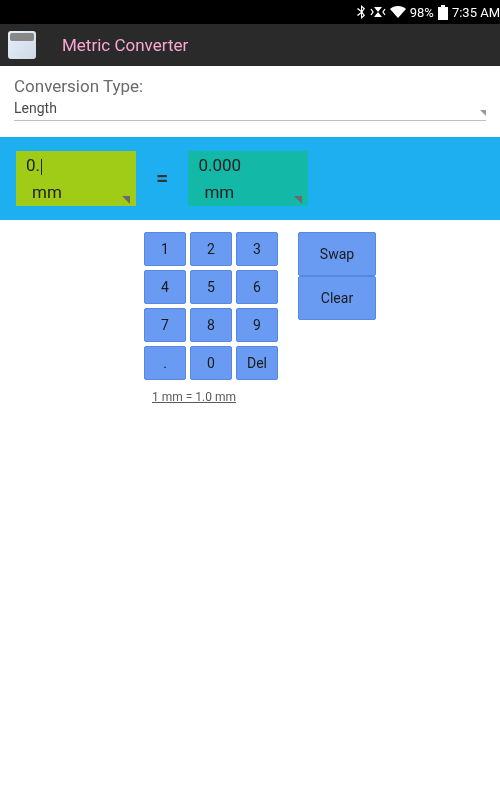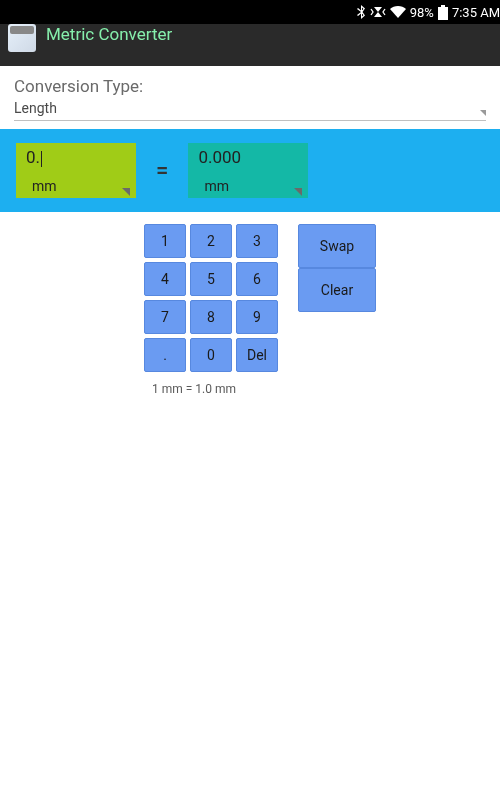--- a/index.html
+++ b/index.html
@@ -20,45 +20,46 @@
     align-items: center;
     padding: 0 0;
     font-size: 13px;
     gap: 4px;
   }
   .status-icons { display: flex; align-items: center; gap: 4px; }
   .status-icons svg { display: block; }
   .app-bar {
     height: 42px;
     background: #2a2a2a;
-    color: #86efac;
+    color: #f9a8d4;
     display: flex;
+    align-items: center;
     padding: 0 8px;
-    gap: 10px;
+    gap: 26px;
   }
   .app-icon {
     width: 28px; height: 28px;
     background: linear-gradient(135deg,#e6f0fa,#cfd9e6);
     border-radius: 3px;
     display:flex;align-items:center;justify-content:center;
     font-size:10px;color:#333;
     position: relative;
   }
   .app-icon::before{
     content:"";
     position:absolute;top:2px;left:2px;right:2px;height:8px;
     background:#888;border-radius:2px;
   }
   .app-title { font-size: 17px; font-weight: 400; }
   .content { padding: 10px 14px 0 14px; }
   .label-small { color:#6a6a6a; font-size:17px; margin-bottom:2px; }
   .spinner-row {
     display:flex; justify-content:space-between; align-items:flex-end;
     border-bottom:1px solid #c0c0c0; padding:2px 0 4px 0;
-    margin-bottom:8px;
+    margin-bottom:16px;
     cursor:pointer;
   }
   .spinner-value { color:#4a4a4a; font-size:14px; }
   .spinner-caret {
     width:0;height:0;border-left:6px solid transparent;
     border-top:6px solid #9a9a9a;
   }
   .conversion-band {
     margin: 0 -14px;
     background:#1daff0;
@@ -71,21 +72,21 @@
     width:120px;height:55px;
     padding:4px 8px 4px 10px;
     position:relative;
     display:flex;flex-direction:column;justify-content:space-between;
   }
   .value-box.input-box { background:#a0cc17; }
   .value-box.output-box { background:#14b8a6; }
   .value-main { font-size:17px; color:#222; }
   .value-main.cursorish::after{content:"";display:inline-block;width:1px;height:16px;background:#222;margin-left:1px;vertical-align:middle;}
   .unit-row { display:flex; justify-content:space-between; align-items:flex-end; }
-  .unit-label { font-size:14px; color:#222; padding-left:6px;}
+  .unit-label { font-size:17px; color:#222; padding-left:6px;}
   .box-caret {
     width:0;height:0;border-left:8px solid transparent;
     border-top:8px solid #6a6a6a;
     margin-right:-2px;margin-bottom:-2px;
   }
   .equals { color:#333; font-size:22px; font-weight:500; }
   .keypad-area {
     display:flex; gap:20px; padding:12px 0 0 130px;
   }
   .keypad {
@@ -111,20 +112,21 @@
     display:flex;align-items:center;justify-content:center;
     font-size:14px;
     border-radius:2px;
     border:1px solid #5788df;
     cursor:pointer;
   }
   .ratio-line {
     padding: 10px 0 0 138px;
     font-size:12px;
     color:#5a5a5a;
+    text-decoration:underline;
   }
 </style>
 </head>
 <body>
 
 <div class="status-bar">
   <div class="status-icons">
     <svg width="10" height="14" viewBox="0 0 10 14" fill="#ffffff">
         <path d="M5 0v5.5L2 3 1 4l4 3-4 3 1 1 3-2.5V14l4-3.5L6.5 7 9 3.5 5 0zm1 2.5L7.5 4 6 5.3V2.5zm0 9V8.7L7.5 10 6 11.5z"></path>
       </svg>

